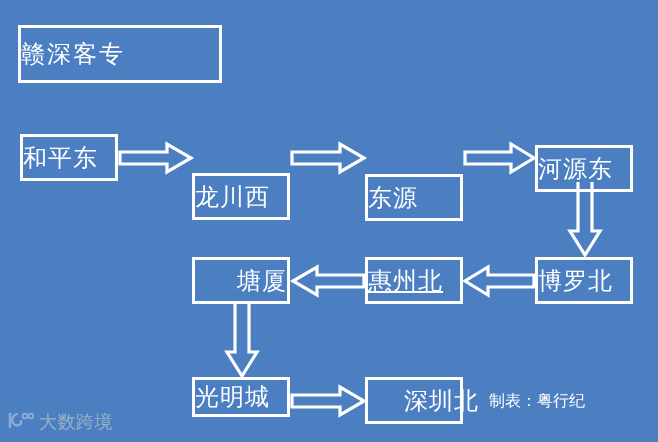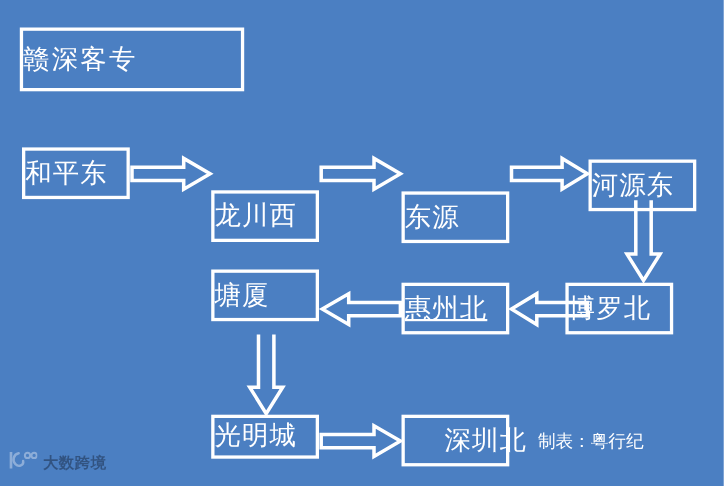--- a/index.html
+++ b/index.html
@@ -56,23 +56,23 @@
     letter-spacing: 0px;
   }
   .watermark {
     position: absolute;
     display: flex;
     align-items: center;
     gap: 5px;
     opacity: 0.42;
   }
   .watermark .wm-text {
-    color: #0f172a;
-    font-size: 14px;
-    font-weight: bold;
+    color: #fef9c3;
+    font-size: 18px;
+    font-weight: normal;
     letter-spacing: 0.5px;
     white-space: nowrap;
   }
   .watermark .wm-mark {
     display: block;
   }
 </style>
 </head>
 <body>
 
@@ -88,27 +88,27 @@
   <div class="node" style="left:192px; top:134px; width:98px; height:47px;margin-top:39px;">
     <span>龙川西</span>
   </div>
   <div class="node" style="left:365px; top:134px; width:98px; height:47px;margin-top:40px;">
     <span>东源</span>
   </div>
   <div class="node" style="left:535px; top:134px; width:98px; height:47px;margin-top:11px;">
     <span>河源东</span>
   </div>
 
-  <div class="node" style="left:192px; top:245px; width:98px; height:47px;">
+  <div class="node" style="left:192px; top:257px; width:98px; height:47px;padding-left:42px;">
     <span>塘厦</span>
   </div>
   <div class="node" style="left:365px; top:257px; width:98px; height:47px;text-decoration:underline;">
     <span>惠州北</span>
   </div>
-  <div class="node" style="left:514px; top:257px; width:98px; height:47px;">
+  <div class="node" style="left:535px; top:257px; width:98px; height:47px;">
     <span>博罗北</span>
   </div>
 
   <div class="node" style="left:192px; top:377px; width:98px; height:40px;">
     <span>光明城</span>
   </div>
   <div class="node" style="left:365px; top:377px; width:98px; height:47px;padding-left:36px;">
     <span>深圳北</span>
   </div>
 

